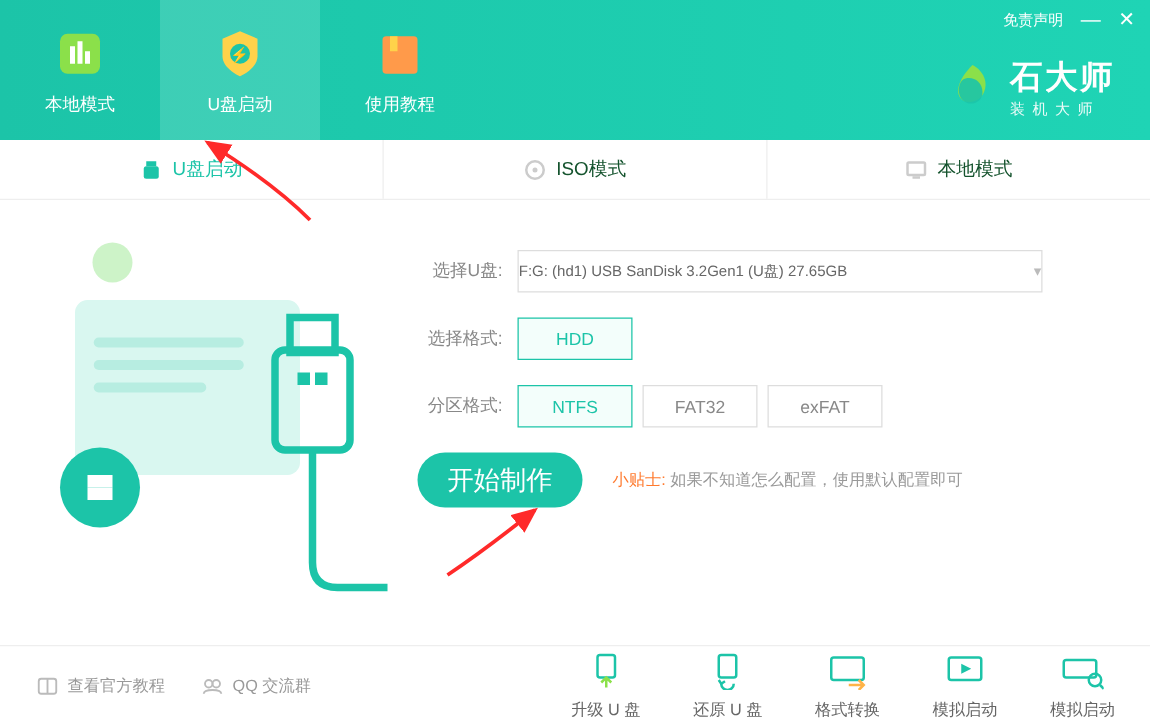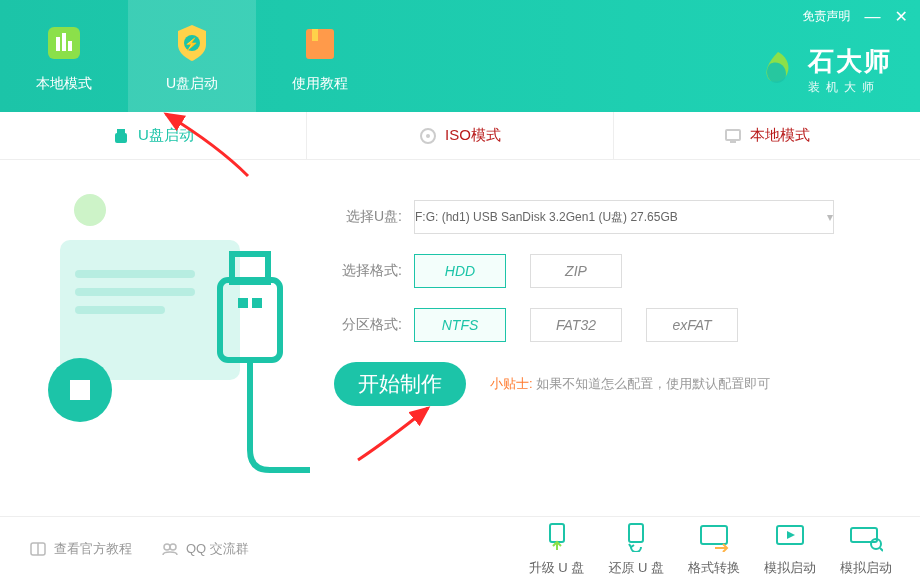--- a/index.html
+++ b/index.html
@@ -9,43 +9,43 @@
 .nav-item { width: 128px; height: 112px; display: flex; flex-direction: column; align-items: center; justify-content: center; color: #fff; font-size: 14px; cursor: pointer; }
 .nav-item.active { background: rgba(255,255,255,0.15); }
 .nav-icon { width: 48px; height: 48px; margin-bottom: 8px; display: flex; align-items: center; justify-content: center; }
 .top-right { position: absolute; right: 12px; top: 8px; display: flex; align-items: center; gap: 14px; color: #fff; font-size: 12px; }
 .win-btn { color: #fff; cursor: pointer; font-size: 16px; line-height: 1; }
 .logo-block { position: absolute; right: 28px; top: 44px; text-align: left; color: #fff; display: flex; align-items: center; gap: 10px; }
 .logo-block .title { font-size: 26px; font-weight: bold; letter-spacing: 2px; }
 .logo-block .sub { font-size: 12px; letter-spacing: 6px; opacity: 0.9; }
 
 .tabs { height: 48px; display: flex; border-bottom: 1px solid #eee; }
-.tab { flex: 1; display: flex; align-items: center; justify-content: center; gap: 8px; font-size: 15px; color: #b91c1c; cursor: pointer; border-right: 1px solid #eee; }
+.tab { flex: 1; display: flex; align-items: center; justify-content: center; gap: 8px; font-size: 15px; color: #14532d; cursor: pointer; border-right: 1px solid #eee; }
 .tab:last-child { border-right: none; }
 .tab.active { color: #1cc4a8; font-weight: 500; }
 
 .content { position: relative; padding: 40px 40px 0 330px; }
 .illustration { position: absolute; left: 30px; top: 20px; width: 280px; height: 300px; }
 
 .form-row { display: flex; align-items: center; margin-bottom: 20px; }
 .form-label { width: 72px; color: #888; font-size: 14px; text-align: right; margin-right: 12px; }
 .select { flex: 1; max-width: 420px; height: 34px; border: 1px solid #ddd; padding: 0 0; display: flex; align-items: center; justify-content: space-between; font-size: 12px; color: #666; cursor: pointer; }
-.opt-group { display: flex; gap: 24px; font-style: italic; }
+.opt-group { display: flex; gap: 8px; }
 .opt { min-width: 92px; height: 34px; border: 1px solid #ddd; display: flex; align-items: center; justify-content: center; font-size: 14px; color: #888; cursor: pointer; }
 .opt.selected { border-color: #1cc4a8; color: #1cc4a8; background: #f3fefb; }
 
 .start-row { display: flex; align-items: center; margin-top: 16px; gap: 24px; }
 .start-btn { width: 132px; height: 44px; background: #1cc4a8; color: #fff; border-radius: 22px; display: flex; align-items: center; justify-content: center; font-size: 21px; cursor: pointer; margin-left: 4px; }
 .tip { font-size: 13px; color: #999; }
 .tip .orange { color: #ff7a2e; }
 
 .bottom-bar { position: absolute; bottom: 0; left: 0; right: 0; height: 64px; border-top: 1px solid #eee; display: flex; align-items: center; padding: 0 28px; background: #fff; }
 .left-links { display: flex; gap: 28px; color: #999; font-size: 13px; }
 .left-links .lk { display: flex; align-items: center; gap: 6px; cursor: pointer; }
-.right-actions { margin-left: auto; display: flex; gap: 24px; }
+.right-actions { margin-left: auto; display: flex; gap: 42px; }
 .action { display: flex; flex-direction: column; align-items: center; gap: 6px; color: #666; font-size: 13px; cursor: pointer; }
 .action-icon { width: 36px; height: 32px; display: flex; align-items: center; justify-content: center; }
 
 .arrow { position: absolute; pointer-events: none; }
 .arrow svg { overflow: visible; }
 </style>
 </head>
 <body>
 
 <div class="header">
@@ -152,21 +152,20 @@
     <div class="select">
       <span>F:G: (hd1)  USB SanDisk 3.2Gen1 (U盘) 27.65GB</span>
       <span style="color:#bbb">▾</span>
     </div>
   </div>
 
   <div class="form-row">
     <div class="form-label">选择格式:</div>
     <div class="opt-group">
       <div class="opt selected">HDD</div>
-      <div class="opt">ZIP</div>
     </div>
   </div>
 
   <div class="form-row">
     <div class="form-label">分区格式:</div>
     <div class="opt-group">
       <div class="opt selected">NTFS</div>
       <div class="opt">FAT32</div>
       <div class="opt">exFAT</div>
     </div>

